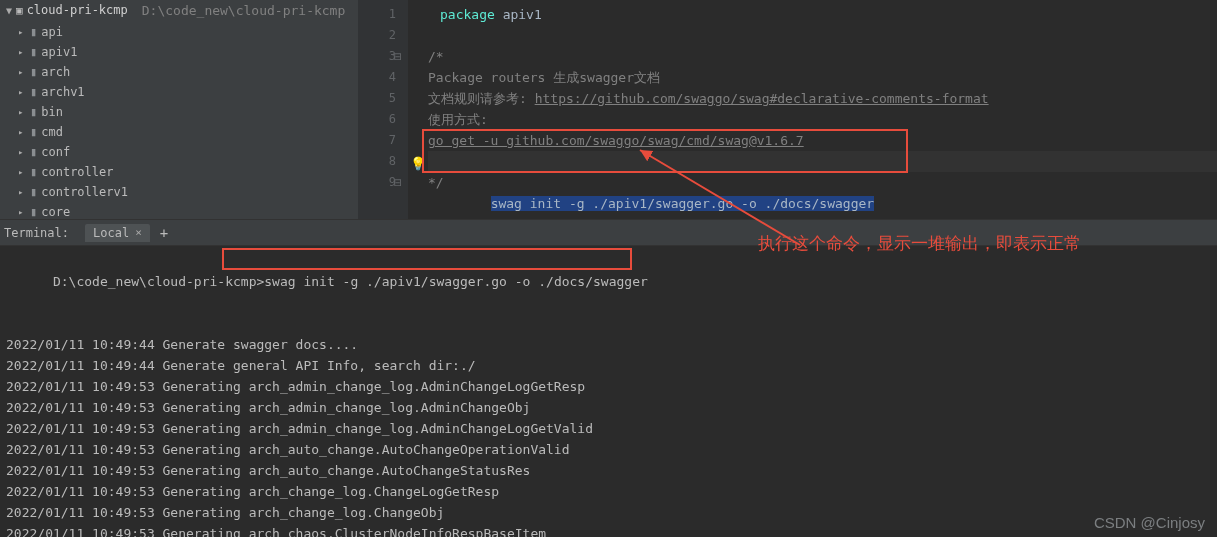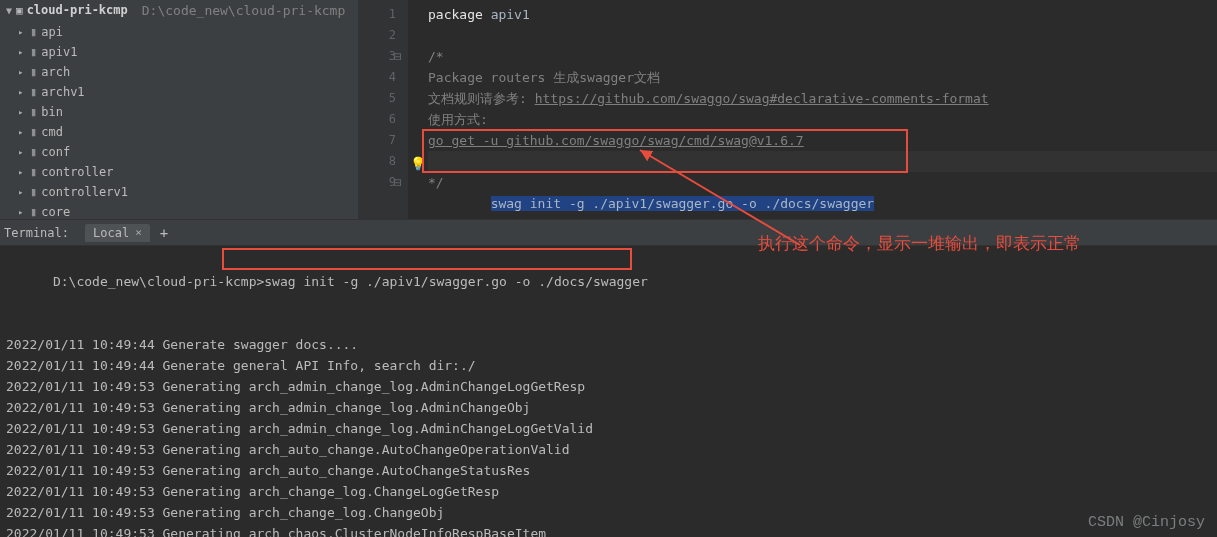--- a/index.html
+++ b/index.html
@@ -26,21 +26,21 @@
 .project-header {
   display: flex;
   align-items: center;
   padding: 4px 4px 4px 2px;
   font-size: 12px;
   color: #bbbbbb;
   height: 20px;
 }
 .project-header .arrow { width: 14px; text-align: center; color: #aaa; font-size: 10px; }
 .project-header .folder-icon { margin-right: 4px; font-size: 11px; }
-.project-header .name { font-weight: bold; color: #d0d0d0; }
+.project-header .name { font-weight: normal; color: #d0d0d0; }
 .project-header .path { color: #808080; margin-left: 14px; font-size: 13px; }
 .tree-items { padding-top: 2px; }
 .tree-item {
   display: flex;
   align-items: center;
   height: 20px;
   padding-left: 18px;
   font-size: 12px;
   color: #bbbbbb;
   cursor: pointer;
@@ -63,21 +63,21 @@
 }
 .gutter div { height: 21px; line-height: 21px; }
 .code-area {
   flex: 1;
   padding-top: 4px;
   padding-left: 20px;
   font-size: 13px;
   position: relative;
 }
 .code-line { height: 21px; line-height: 21px; white-space: pre; }
-.kw-package { color: #e5e5e5; }
+.kw-package { color: #5eead4; margin-left: 12px; }
 .kw-ident { color: #a9b7c6; }
 .comment { color: #808080; }
 .comment-link { color: #808080; text-decoration: underline; }
 .highlighted-line {
   background: #323232;
   position: relative;
 }
 .selected-cmd {
   background: #214283;
   color: #a9b7c6;
@@ -141,21 +141,21 @@
   color: #e74c3c;
   font-size: 17px;
   font-family: "Microsoft YaHei", sans-serif;
 }
 .watermark {
   position: absolute;
   bottom: 6px;
   right: 12px;
   color: #8f9396;
   font-size: 15px;
-  font-family: Liberation Mono, monospace;
+  font-family: Liberation Sans, sans-serif;
   opacity: 0.8;
 }
 </style>
 </head>
 <body>
 
 <div class="top-section">
   <div class="sidebar">
     <div class="project-header">
       <span class="arrow">▼</span>

